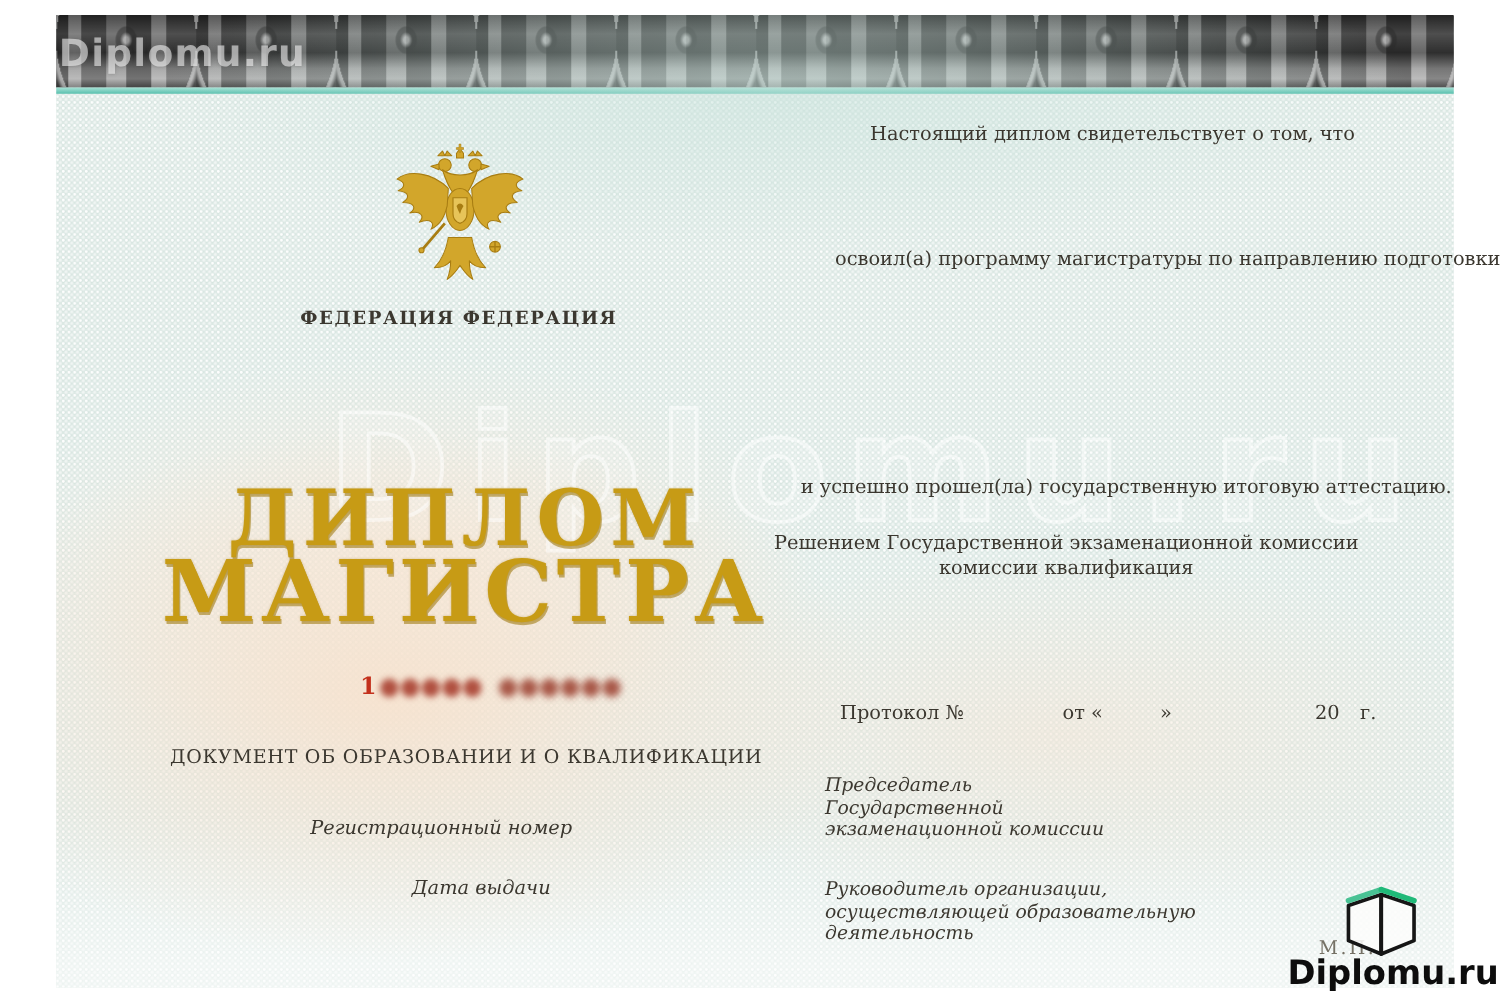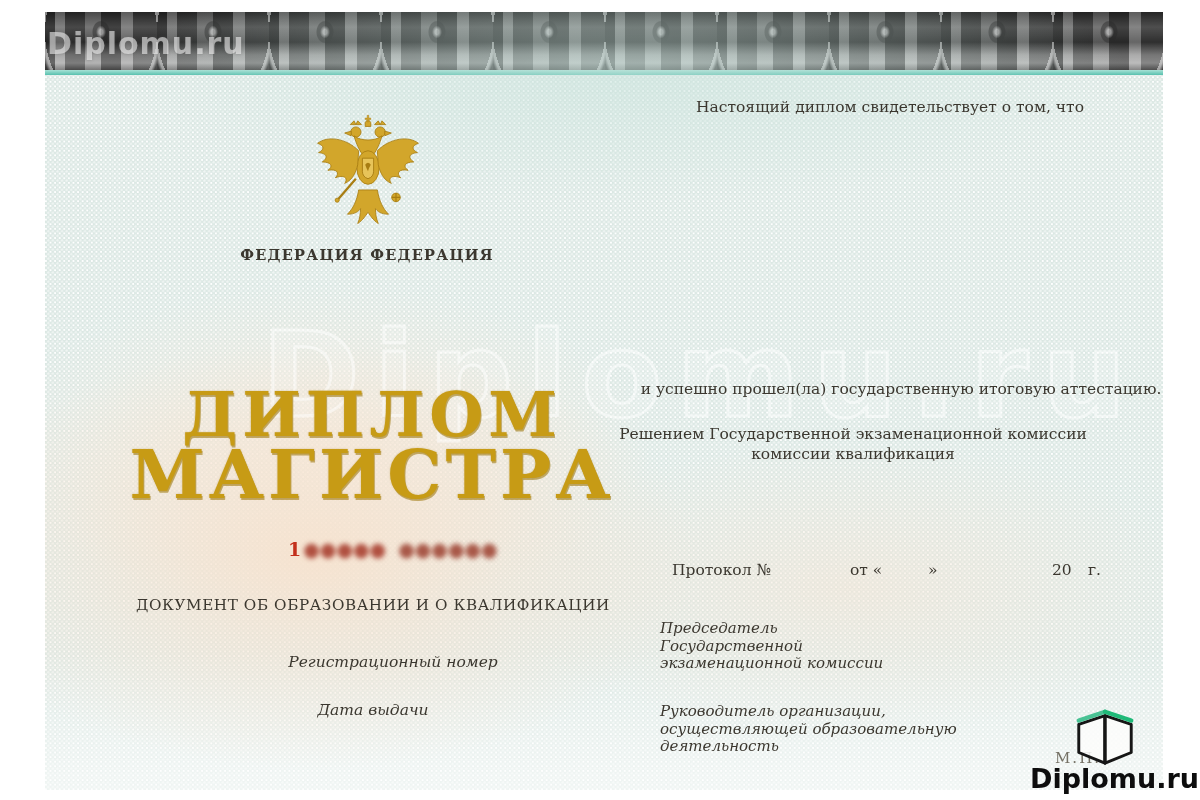--- a/index.html
+++ b/index.html
@@ -66,22 +66,22 @@
   .emblem{position:absolute;left:267px;top:96px;width:112px;height:134px;z-index:6;}
   .country{left:322px;top:234px;font-size:14.5px;font-weight:bold;letter-spacing:1.3px;}
   .title1{left:327px;top:366px;font-size:62px;font-weight:bold;letter-spacing:5px;
     color:#c79b15;text-shadow:1px 2px 0 rgba(154,116,8,.55), 0 0 2px rgba(160,120,10,.4);}
   .title2{left:327px;top:422px;font-size:68px;font-weight:bold;letter-spacing:4px;
     color:#c79b15;text-shadow:1px 2px 0 rgba(154,116,8,.55), 0 0 2px rgba(160,120,10,.4);}
   .serial{left:243px;top:526px;font-size:19px;font-weight:bold;color:#c3301c;}
   .serial .blur1{color:#b05040;filter:blur(2.6px);letter-spacing:0px;margin-left:2px;}
   .serial .blur2{color:#a85848;filter:blur(2.8px);margin-left:12px;}
   .doctype{left:328px;top:584px;font-size:15.2px;letter-spacing:.6px;}
-  .reglabel{left:348px;top:641px;}
-  .datelabel{left:328px;top:689px;font-style:italic;}
+  .reglabel{left:308px;top:641px;}
+  .datelabel{left:340px;top:689px;font-style:italic;}
 
   
   .certify{left:845px;top:86px;}
   .program{left:623px;top:186px;}
   .attest{left:841px;top:368px;margin-left:15px;}
   .decision1{left:808px;top:413px;}
   .decision2{left:808px;top:433px;}
   .protocol-label{left:627px;top:549px;}
   .protocol-from{left:805px;top:549px;}
   .protocol-quote{left:883px;top:549px;}
@@ -149,20 +149,21 @@
     <div class="t center title1">ДИПЛОМ</div>
     <div class="t center title2">МАГИСТРА</div>
 
     <div class="t serial"><span>1</span><span class="blur1">●●●●●</span><span class="blur2">●●●●●●</span></div>
 
     <div class="t center doctype">ДОКУМЕНТ ОБ ОБРАЗОВАНИИ И О КВАЛИФИКАЦИИ</div>
     <div class="t center italic reglabel">Регистрационный номер</div>
     <div class="t center italic datelabel">Дата выдачи</div>
 
     <div class="t center certify">Настоящий диплом свидетельствует о том, что</div>
+    <div class="t program">освоил(а) программу магистратуры по направлению подготовки</div>
     <div class="t center attest">и успешно прошел(ла) государственную итоговую аттестацию.</div>
     <div class="t center decision1">Решением Государственной экзаменационной комиссии</div>
     <div class="t center decision2">комиссии квалификация</div>
 
     <div class="t protocol-label">Протокол №</div>
     <div class="t protocol-from">от «</div>
     <div class="t protocol-quote">»</div>
     <div class="t protocol-year">20</div>
     <div class="t protocol-ysuf">г.</div>
 

